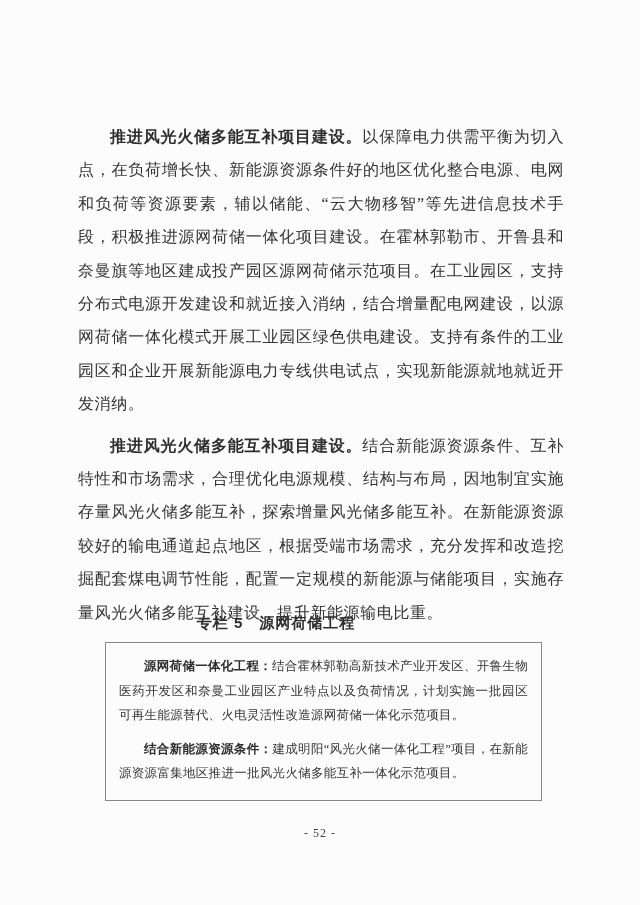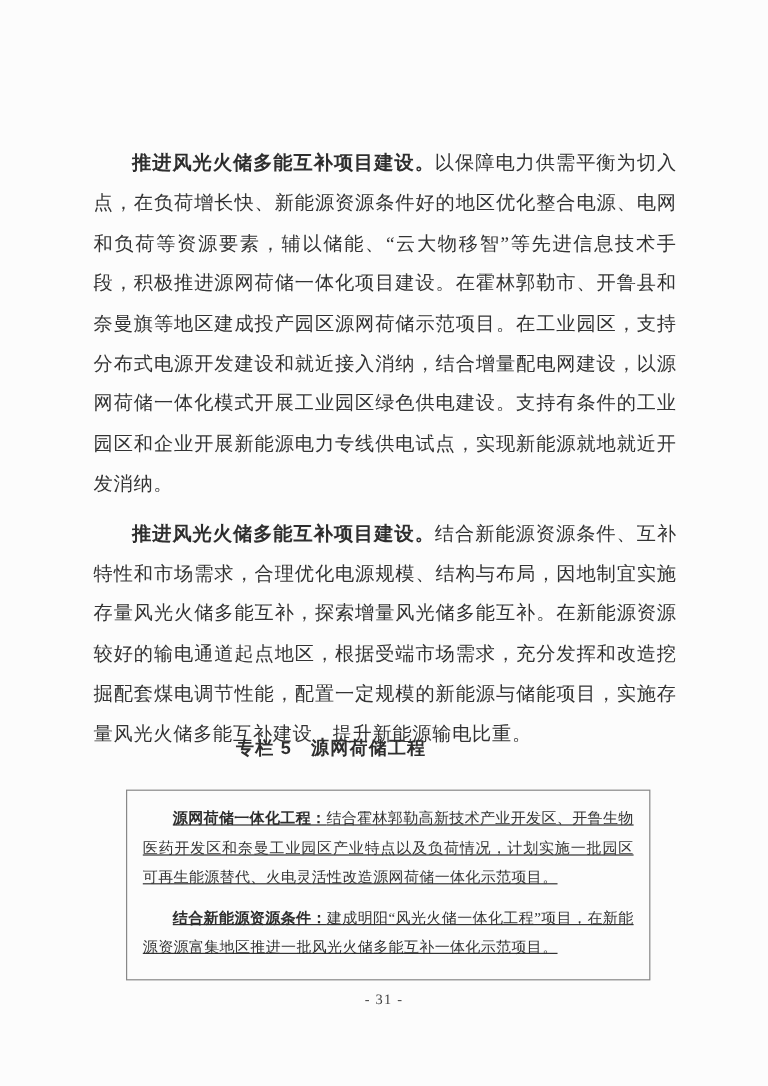--- a/index.html
+++ b/index.html
@@ -39,30 +39,29 @@
     text-align: center;
     font-family: "Liberation Sans", "DejaVu Sans", sans-serif;
     font-weight: bold;
     font-size: 15px;
     color: #2e2e2e;
     letter-spacing: 1px;
   }
   .callout-box {
     position: absolute;
     left: 105px;
-    top: 658px;
+    top: 642px;
     width: 437px;
     height: 159px;
     border: 1px solid #888888;
     padding: 11px 13px 0 13px;
     font-size: 12.5px;
     line-height: 24.6px;
     text-align: justify;
     letter-spacing: 0.3px;
-    text-decoration: underline;
   }
   .callout-para { text-indent: 2em; }
   .callout-para + .callout-para { margin-top: 9px; }
   .callout-lead {
     font-family: "Liberation Sans", "DejaVu Sans", sans-serif;
     font-weight: bold;
     color: #2e2e2e;
   }
   .page-number {
     position: absolute;
@@ -87,15 +86,15 @@
   </div>
 
   <div class="callout-title">专栏 5　源网荷储工程</div>
 
   <div class="callout-box">
     <p class="callout-para"><span class="callout-lead">源网荷储一体化工程：</span><span>结合霍林郭勒高新技术产业开发区、开鲁生物医药开发区和奈曼工业园区产业特点以及负荷情况，计划实施一批园区可再生能源替代、火电灵活性改造源网荷储一体化示范项目。</span></p>
 
     <p class="callout-para"><span class="callout-lead">结合新能源资源条件：</span><span>建成明阳“风光火储一体化工程”项目，在新能源资源富集地区推进一批风光火储多能互补一体化示范项目。</span></p>
   </div>
 
-  <div class="page-number">- 31 -</div>
+  <div class="page-number">- 52 -</div>
 
 </div>
 
 </body></html>

